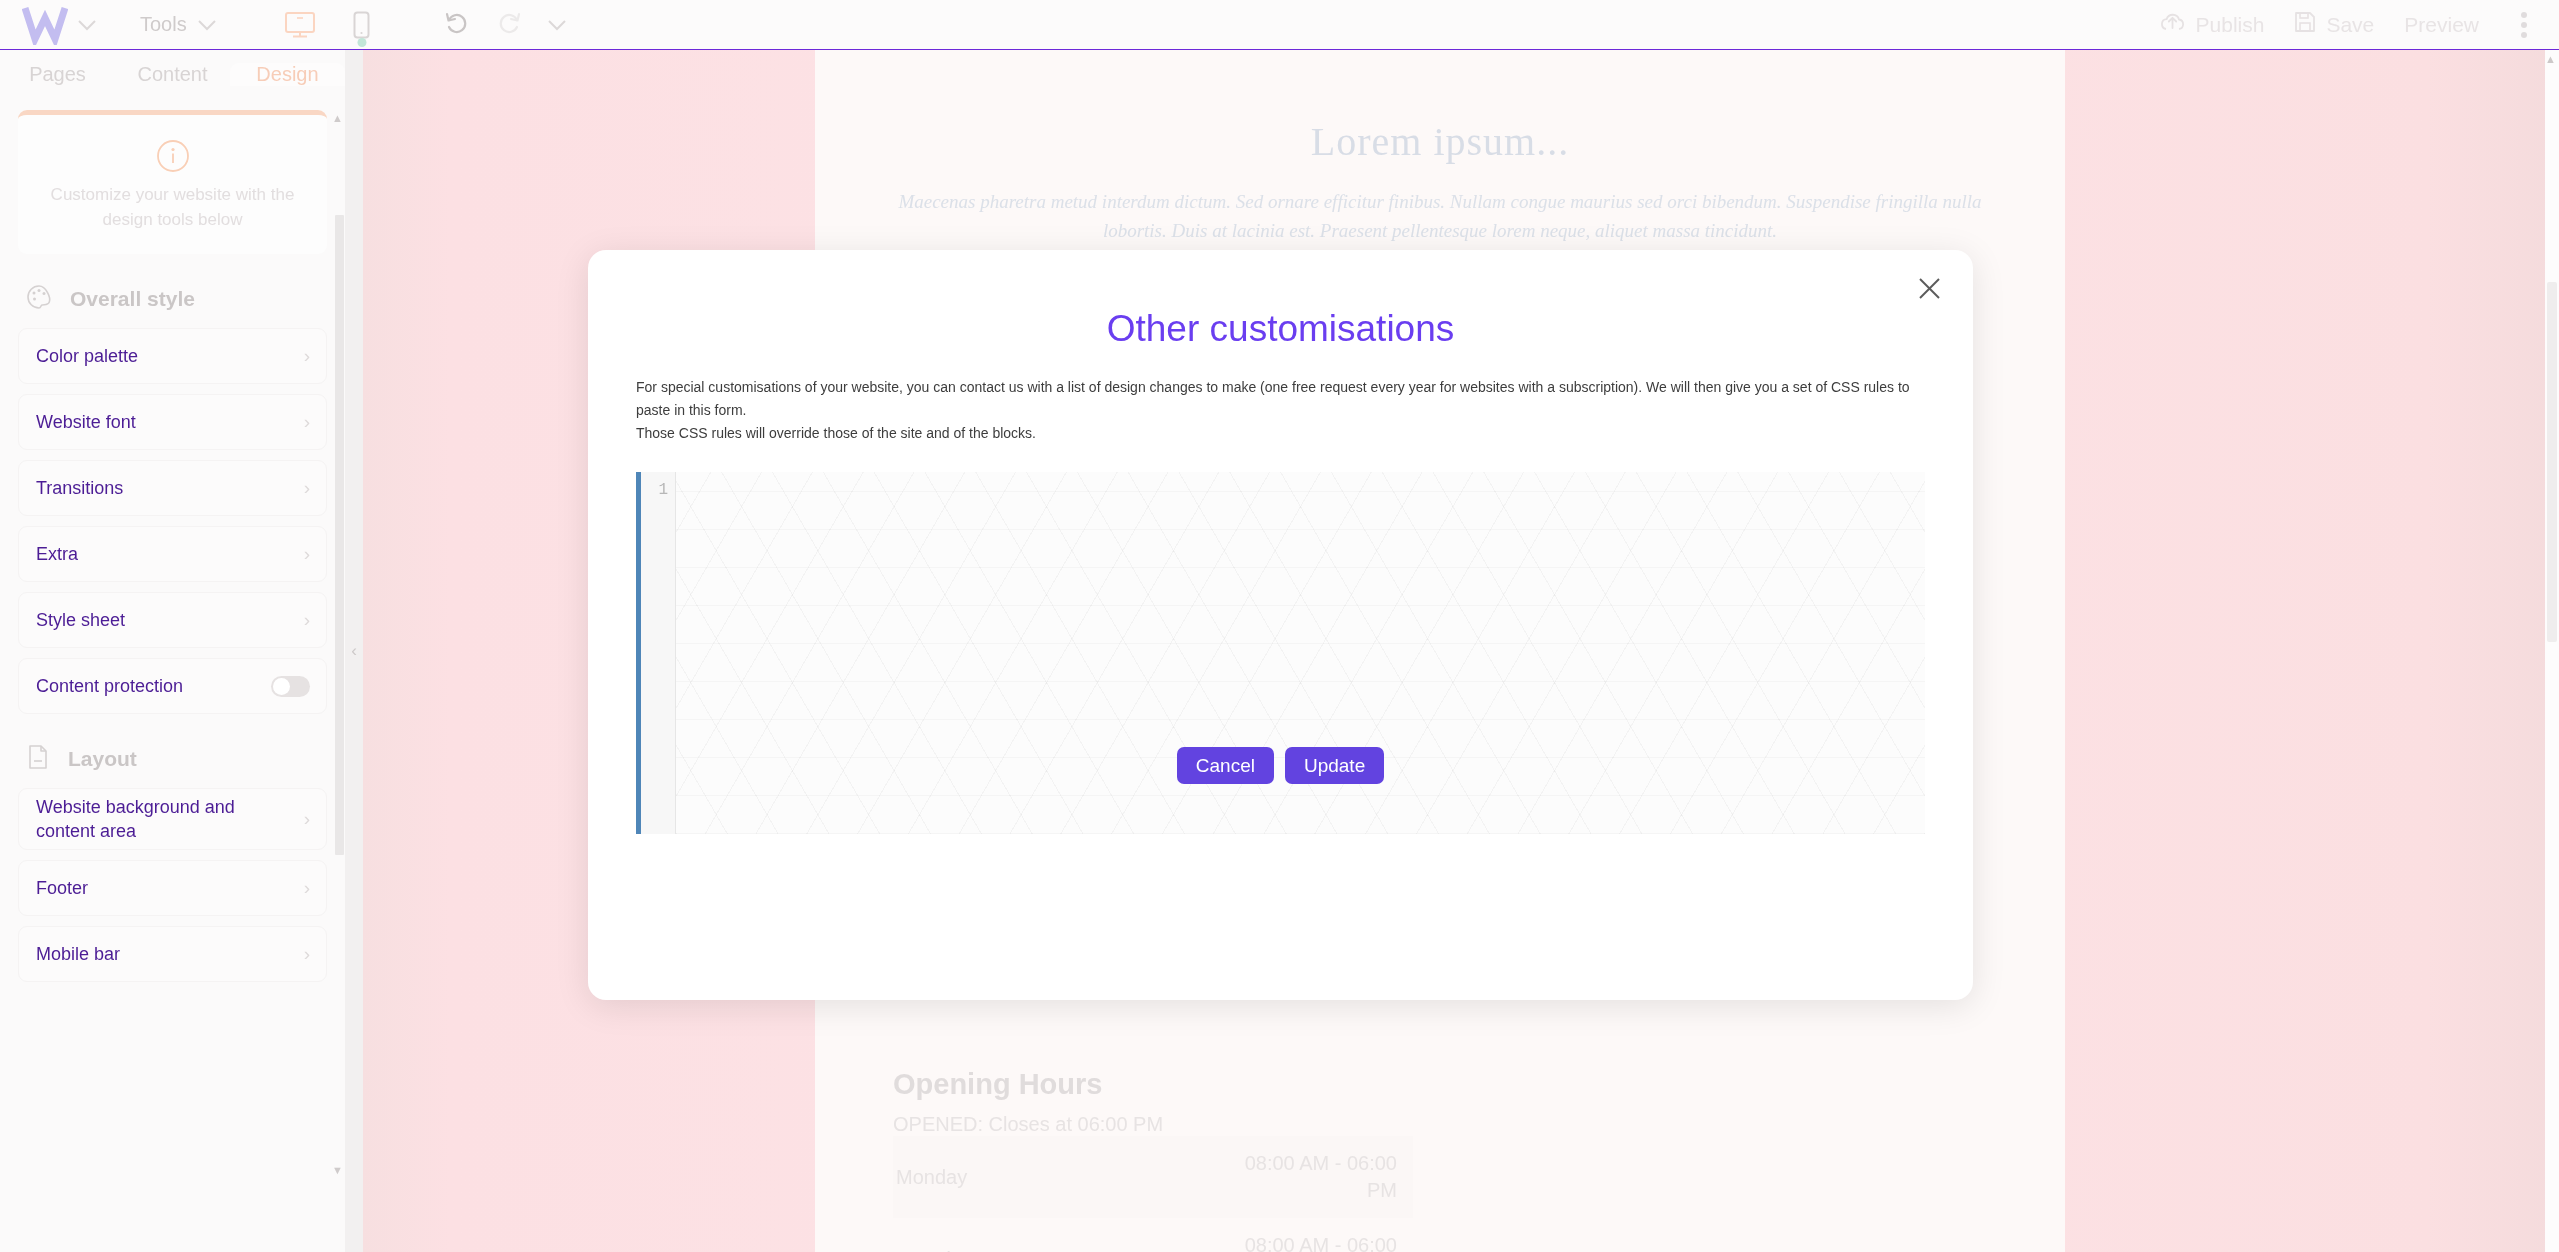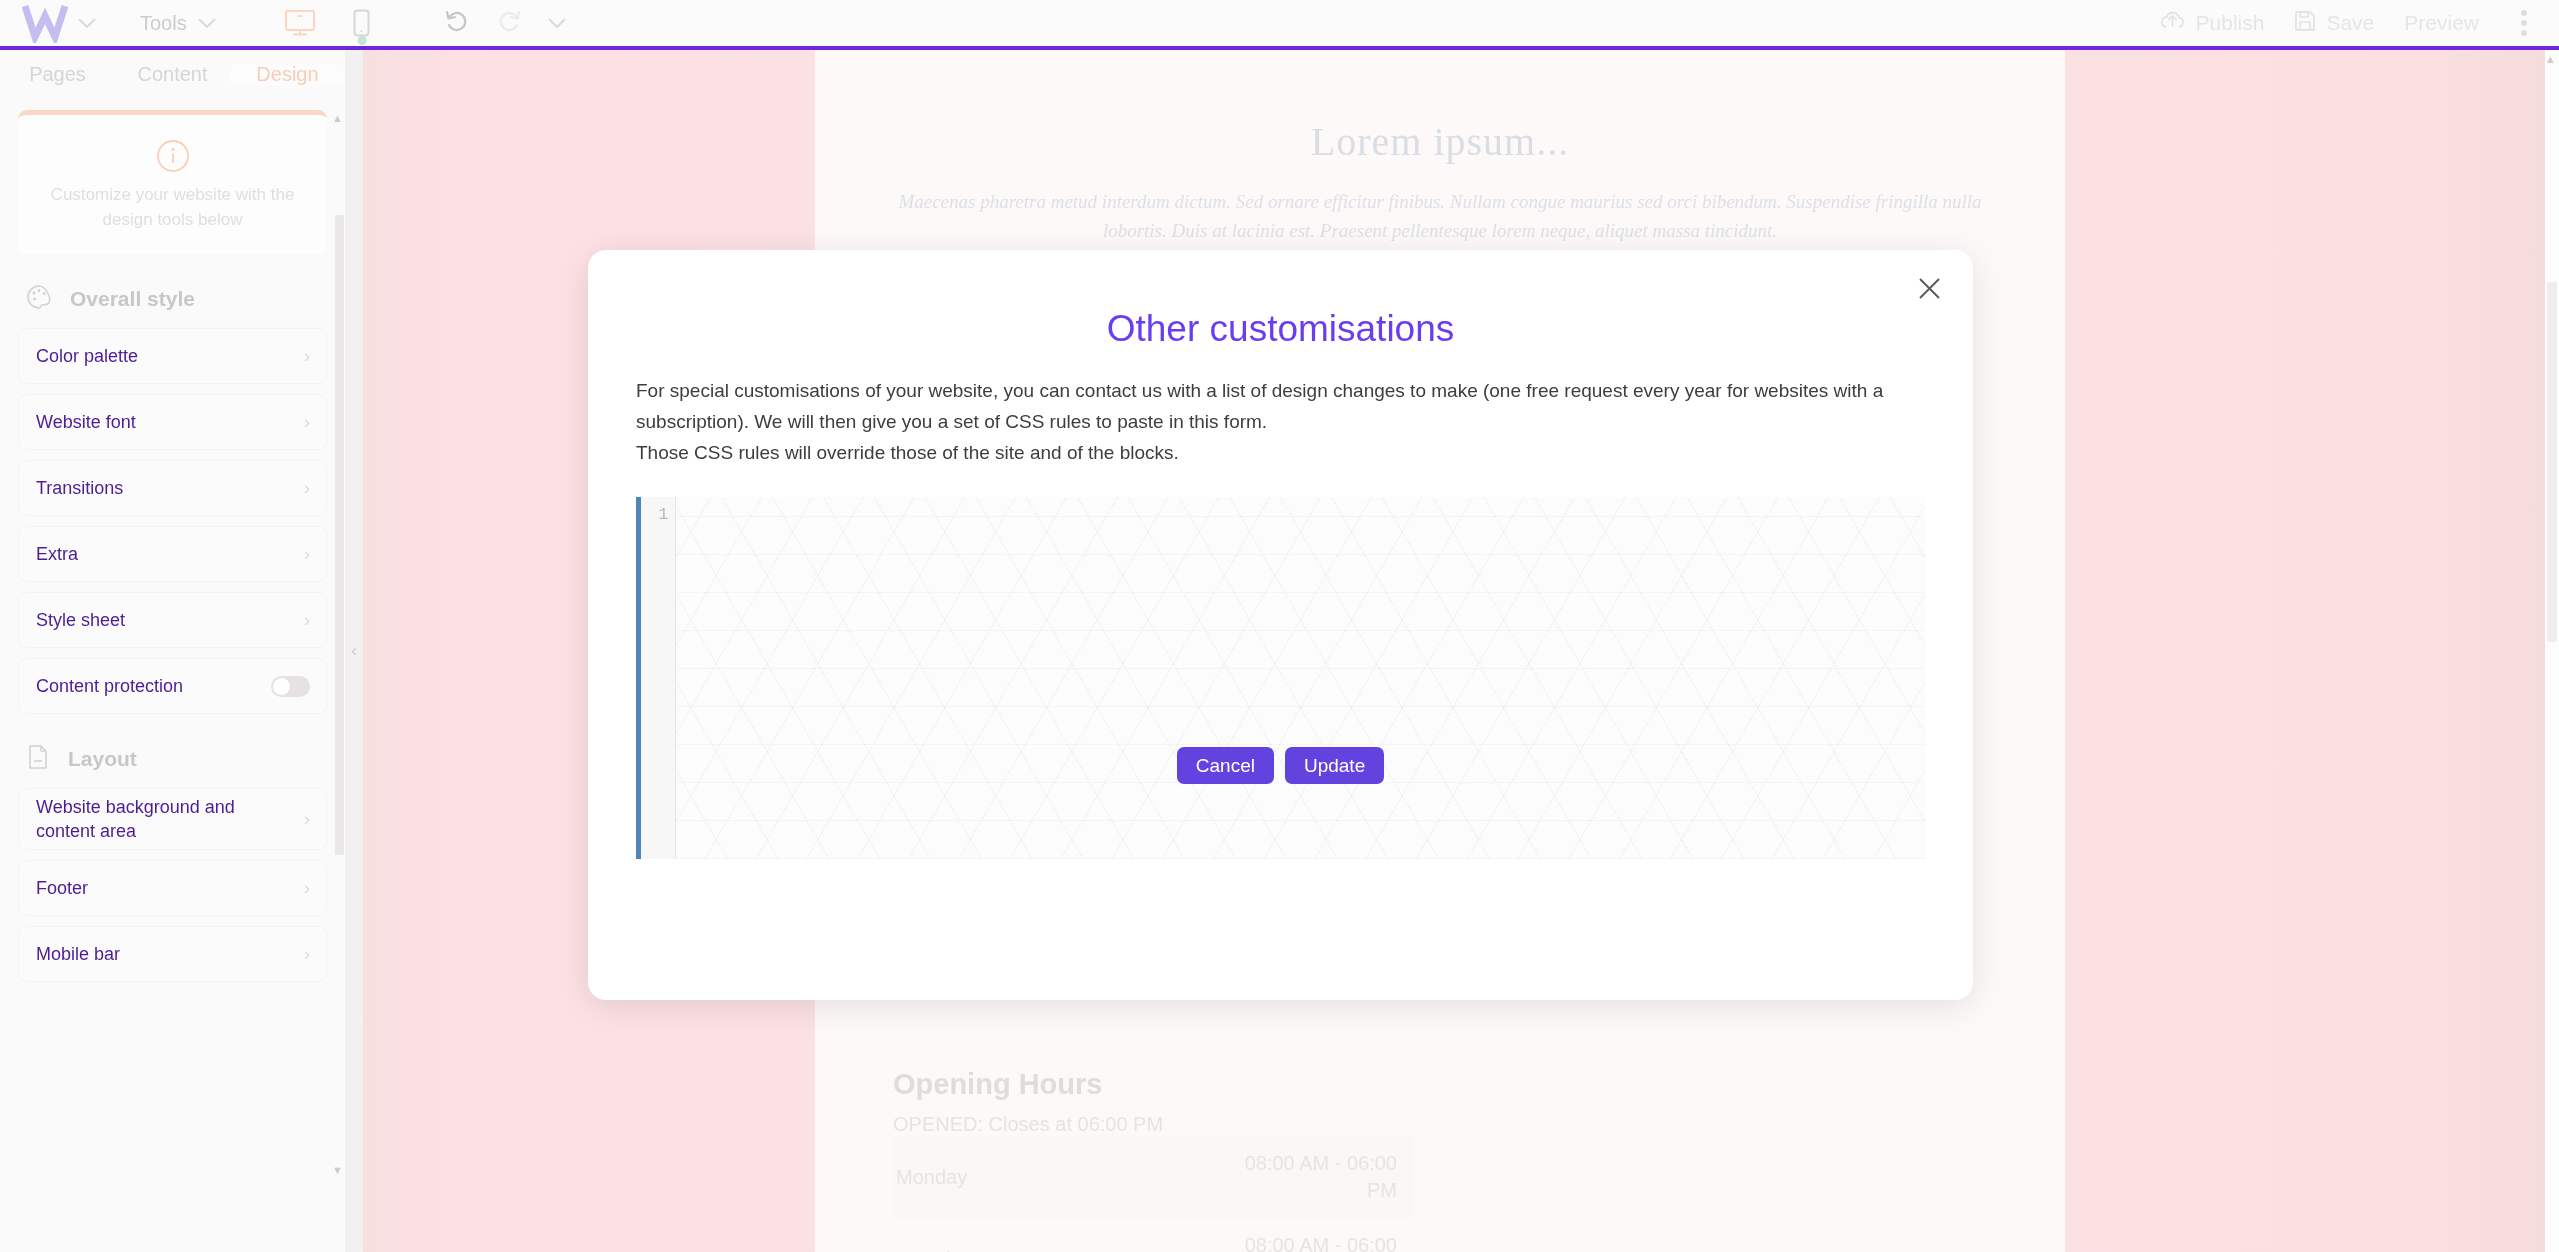--- a/index.html
+++ b/index.html
@@ -7,21 +7,21 @@
     width:2559px; height:1252px; overflow:hidden;
     font-family:"Liberation Sans", sans-serif;
     background:#ffffff;
   }
 
   
   .topbar{
     position:absolute; top:0; left:0; width:2559px; height:50px;
     background:#fcfbfb;
     display:flex; align-items:center;
-    border-bottom:4px solid #6d28d9;
+    border-bottom:1px solid #6d28d9;
     z-index:40;
   }
   .logo-wrap{ display:flex; align-items:center; gap:10px; padding-left:22px; }
   .logo-w{ width:46px; height:40px; }
   .chev{ color:#d4d0d0; font-size:18px; line-height:1; }
   .tools-grp{ display:flex; align-items:center; gap:11px; margin-left:44px; }
   .tools-label{ color:#cfcbcb; font-size:20px; }
   .device-grp{ display:flex; align-items:center; gap:22px; margin-left:64px; }
   .dev-btn{ position:relative; width:40px; height:40px; display:flex; align-items:center; justify-content:center; }
   .green-dot{ position:absolute; bottom:-2px; left:50%; transform:translateX(-50%);
@@ -124,21 +124,21 @@
   }
   .modal-close{
     position:absolute; right:22px; top:18px; width:44px; height:44px;
     display:flex; align-items:center; justify-content:center; color:#5b5b5b;
   }
   .modal-title{
     text-align:center; padding-top:58px;
     font-size:37px; color:#6a3ef0; font-weight:normal;
   }
   .modal-body{ padding:26px 48px 0; }
-  .modal-p{ font-size:19px; color:#3d3d3d; line-height:1.63; }
+  .modal-p{ font-size:14px; color:#3d3d3d; line-height:1.63; }
 
   .editor{
     margin:28px 48px 0; height:362px;
     border-left:5px solid #4f86b8;
     background:#fdfdfd;
     display:flex; position:relative; overflow:hidden;
   }
   .gutter{
     width:35px; background:#f7f7f7; border-right:1px solid #e6e6e6;
     padding-top:9px; text-align:right; padding-right:7px;

